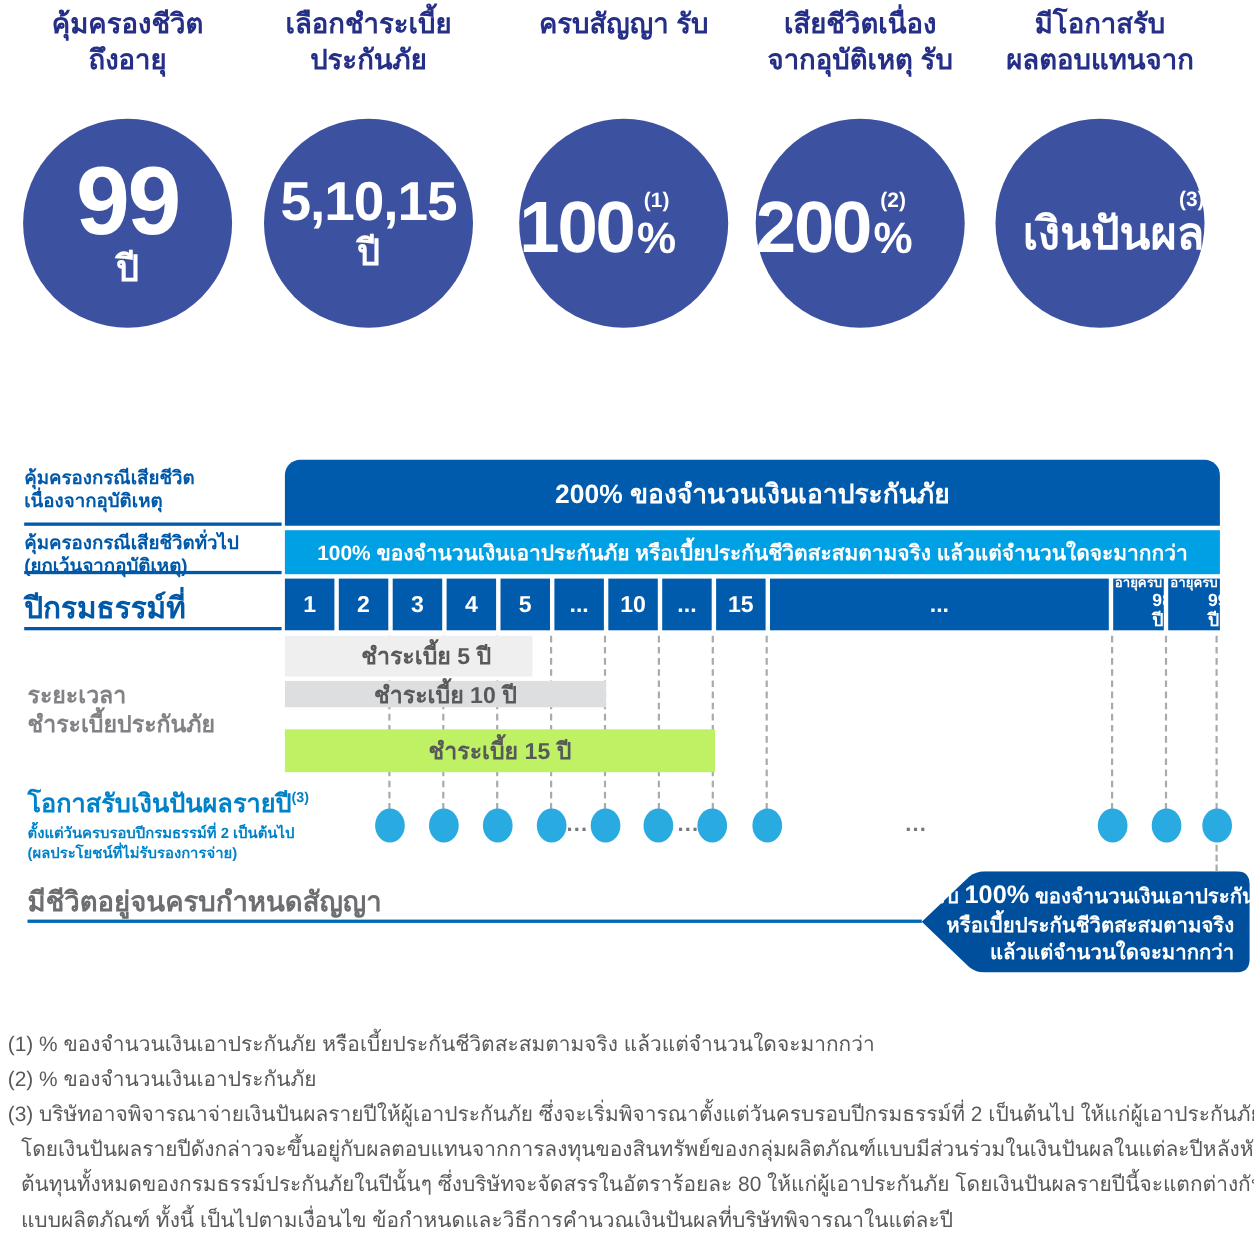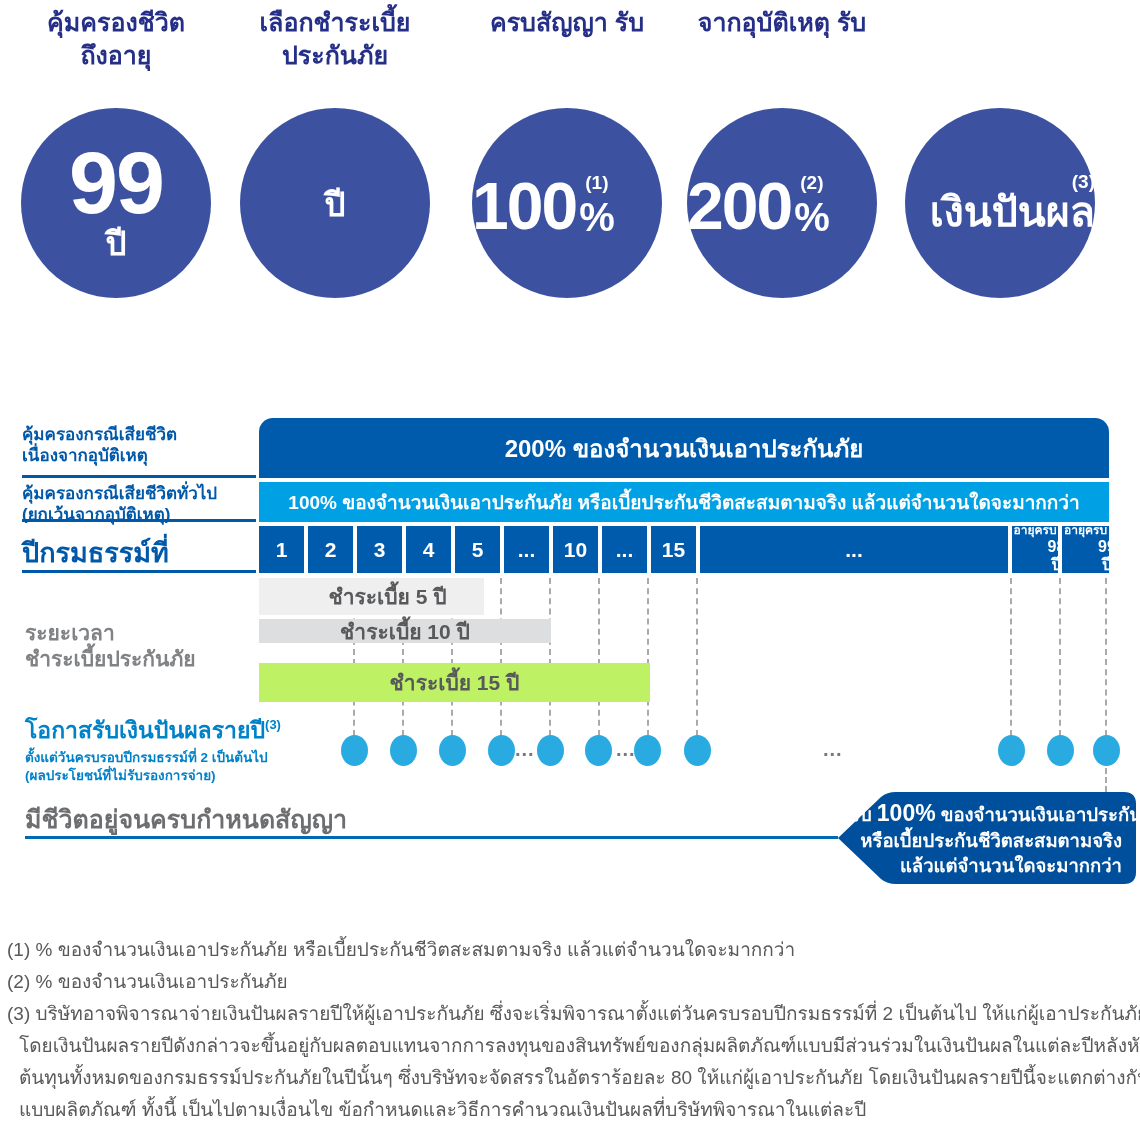--- a/index.html
+++ b/index.html
@@ -34,21 +34,21 @@
     border-radius:14px 14px 0 0;display:flex;align-items:center;justify-content:center;
     color:#fff;font-size:24px;font-weight:700;white-space:nowrap;}
   .bar100{position:absolute;left:259px;top:482px;width:850px;height:40px;background:#00A0E4;
     display:flex;align-items:center;justify-content:center;color:#fff;font-size:19px;font-weight:700;white-space:nowrap;}
 
   
   .years-row{position:absolute;left:259px;top:526px;width:850px;height:47px;display:flex;gap:4px;}
   .ycell{background:#005BAC;color:#fff;font-weight:700;font-size:21px;
     display:flex;align-items:center;justify-content:center;}
   .w45{width:45px;} .wwide{width:308px;} .w46{width:46px;} .w47{width:47px;}
-  .agecell{flex-direction:column;line-height:1.15;text-align:center;}
+  .agecell{flex-direction:column;line-height:1.15;}
   .age-top{font-size:12px;font-weight:600;}
   .age-bot{font-size:16px;font-weight:700;margin-left:43px;}
 
   
   .vdash{position:absolute;top:578px;height:158px;width:0;border-left:2px dashed #A8AAAD;z-index:1;}
   .vdash-low{position:absolute;left:1105px;top:768px;height:24px;width:0;border-left:2px dashed #A8AAAD;z-index:1;}
 
   
   .gbar{position:absolute;display:flex;align-items:center;justify-content:center;
     color:#58595B;font-size:21px;font-weight:600;z-index:3;white-space:nowrap;}
@@ -93,20 +93,21 @@
       <div class="unit">ปี</div>
     </div>
   </div>
 
   <div class="card" style="left:220px">
     <div class="card-title">
       <div>เลือกชำระเบี้ย</div>
       <div>ประกันภัย</div>
     </div>
     <div class="circle">
+      <div class="num-lg">5,10,15</div>
       <div class="unit">ปี</div>
     </div>
   </div>
 
   <div class="card" style="left:452px">
     <div class="card-title">
       <div>ครบสัญญา รับ</div>
     </div>
     <div class="circle">
       <div class="pct-row">
@@ -114,34 +115,39 @@
         <span class="pct-col">
           <span class="sup">(1)</span>
           <span class="pct">%</span>
         </span>
       </div>
     </div>
   </div>
 
   <div class="card" style="left:667px">
     <div class="card-title">
+      <div>เสียชีวิตเนื่อง</div>
       <div>จากอุบัติเหตุ รับ</div>
     </div>
     <div class="circle">
       <div class="pct-row">
         <span class="num-big">200</span>
         <span class="pct-col">
           <span class="sup">(2)</span>
           <span class="pct">%</span>
         </span>
       </div>
     </div>
   </div>
 
   <div class="card" style="left:885px">
+    <div class="card-title">
+      <div>มีโอกาสรับ</div>
+      <div>ผลตอบแทนจาก</div>
+    </div>
     <div class="circle">
       <div class="div-col">
         <span class="sup">(3)</span>
         <span class="div-word">เงินปันผล</span>
       </div>
     </div>
   </div>
 
   <div class="lbl-blue" style="left:22px;top:424px;">
     <div>คุ้มครองกรณีเสียชีวิต</div>

